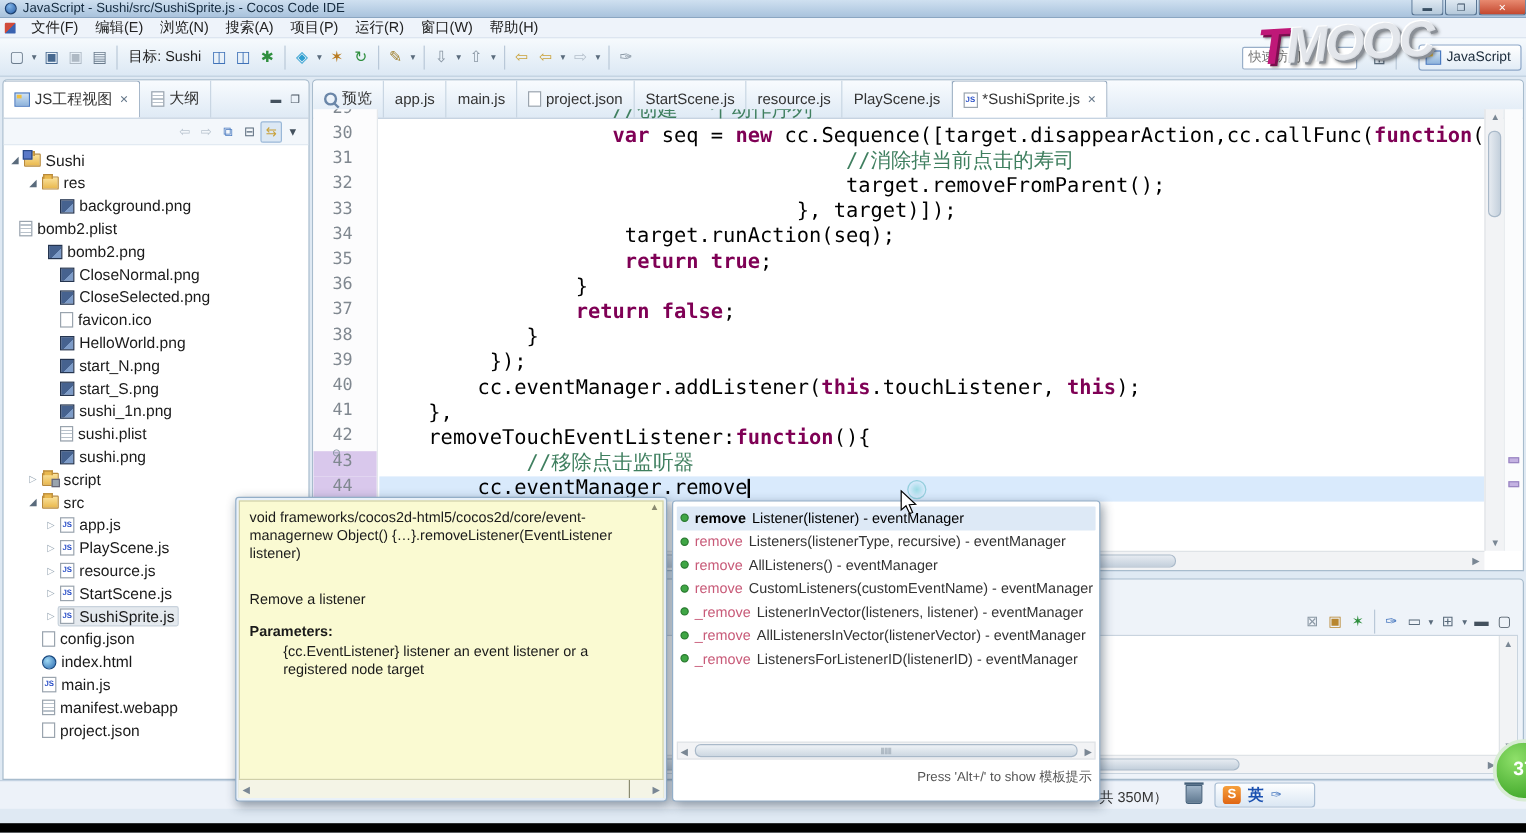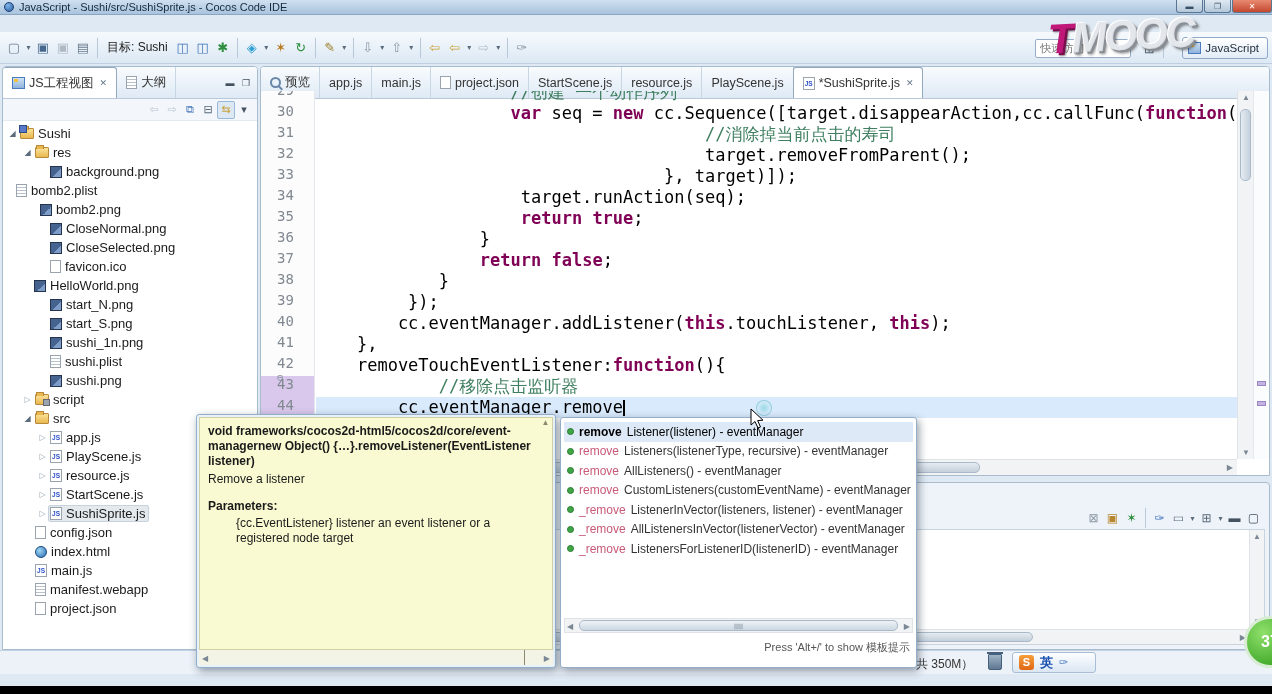--- a/index.html
+++ b/index.html
@@ -141,21 +141,21 @@
   .taskic { position:absolute; left:4px; top:2px; width:11px; height:11px; border-radius:2px; }
   #tray-clock { position:absolute; right:8px; top:3px; font-size:11px; color:#e4eefa; }
   .tray-ic { position:absolute; top:4px; width:9px; height:9px; border-radius:2px; }
   #blackbar { position:absolute; left:0; top:686px; width:100%; height:8px; background:#000; z-index:80; }
 
   
   .popup { position:absolute; z-index:50; border:1px solid #93aec8; border-radius:3px;
     box-shadow:2px 3px 9px rgba(20,40,60,.45); background:#e9f1f9; padding:2px; }
   #doc-popup { left:196px; top:414px; width:360px; height:254px; }
   #doc-body { position:absolute; inset:2px; background:#fafad2; border:1px solid #cfcfa8; overflow:hidden; padding:6px 18px 20px 8px; font-size:12px; color:#1a1a1a; line-height:15px; }
-  #doc-title { font-weight:bold; margin-bottom:3px; }
+  #doc-title { font-weight:normal; margin-bottom:23px; }
   #doc-params-label { font-weight:bold; margin-top:12px; }
   #doc-param { padding-left:28px; margin-top:2px; }
   .mini-v { position:absolute; right:3px; top:3px; bottom:22px; width:13px; font-size:8px; color:#8a8a70; text-align:center; }
   #doc-hscroll { position:absolute; left:2px; right:2px; bottom:2px; height:16px; background:#f4f4e6; border-top:1px solid #cfcfa8; }
   #doc-hscroll .sep-line { position:absolute; right:28px; top:0; bottom:0; width:1px; background:#8a8a70; }
 
   #ac-popup { left:560px; top:417px; width:357px; height:251px; background:#fff; }
   #ac-list { position:absolute; left:3px; right:3px; top:4px; font-size:12px; color:#333; }
   .ac-row { height:19.5px; display:flex; align-items:center; gap:5px; white-space:nowrap; overflow:hidden; padding-left:3px; }
   .ac-row.sel { background:#dde9f6; border-radius:1px; color:#000; }
@@ -182,20 +182,24 @@
   <div id="titlebar">
     <span class="app-icon"></span>
     <span>JavaScript - Sushi/src/SushiSprite.js - Cocos Code IDE</span>
     <div id="win-controls">
       <div class="wc min">▬</div>
       <div class="wc max">❐</div>
       <div class="wc close">✕</div>
     </div>
   </div>
 
+  <div id="menubar">
+    <span class="mb-icon"></span>
+    <span id="menu-items"><span class="menu-item">文件(F)</span><span class="menu-item">编辑(E)</span><span class="menu-item">浏览(N)</span><span class="menu-item">搜索(A)</span><span class="menu-item">项目(P)</span><span class="menu-item">运行(R)</span><span class="menu-item">窗口(W)</span><span class="menu-item">帮助(H)</span></span>
+  </div>
 
   <div id="toolbar">
     <span id="tb-items" style="display:flex;align-items:center;">
         <span class="icbtn" style="color: rgb(107, 124, 141);">▢</span>
         <span class="icdd">▾</span>
         <span class="icbtn" style="color: rgb(70, 104, 143);">▣</span>
         <span class="icbtn" style="color: rgb(174, 185, 196);">▣</span>
         <span class="icbtn" style="color: rgb(107, 124, 141);">▤</span>
         <span class="icsep"></span>
         <span class="tb-label">目标: Sushi</span>
@@ -313,21 +317,21 @@
             <span class="tlabel">CloseSelected.png</span>
           </span>
         </div>
         <div class="trow" style="padding-left: 34px;">
           <span class="tarrow "></span>
           <span class="tin">
             <span class="ticon ic-file"></span>
             <span class="tlabel">favicon.ico</span>
           </span>
         </div>
-        <div class="trow" style="padding-left: 18px;">
+        <div class="trow" style="padding-left: 34px;">
           <span class="tarrow "></span>
           <span class="tin">
             <span class="ticon ic-image"></span>
             <span class="tlabel">HelloWorld.png</span>
           </span>
         </div>
         <div class="trow" style="padding-left: 34px;">
           <span class="tarrow "></span>
           <span class="tin">
             <span class="ticon ic-image"></span>

